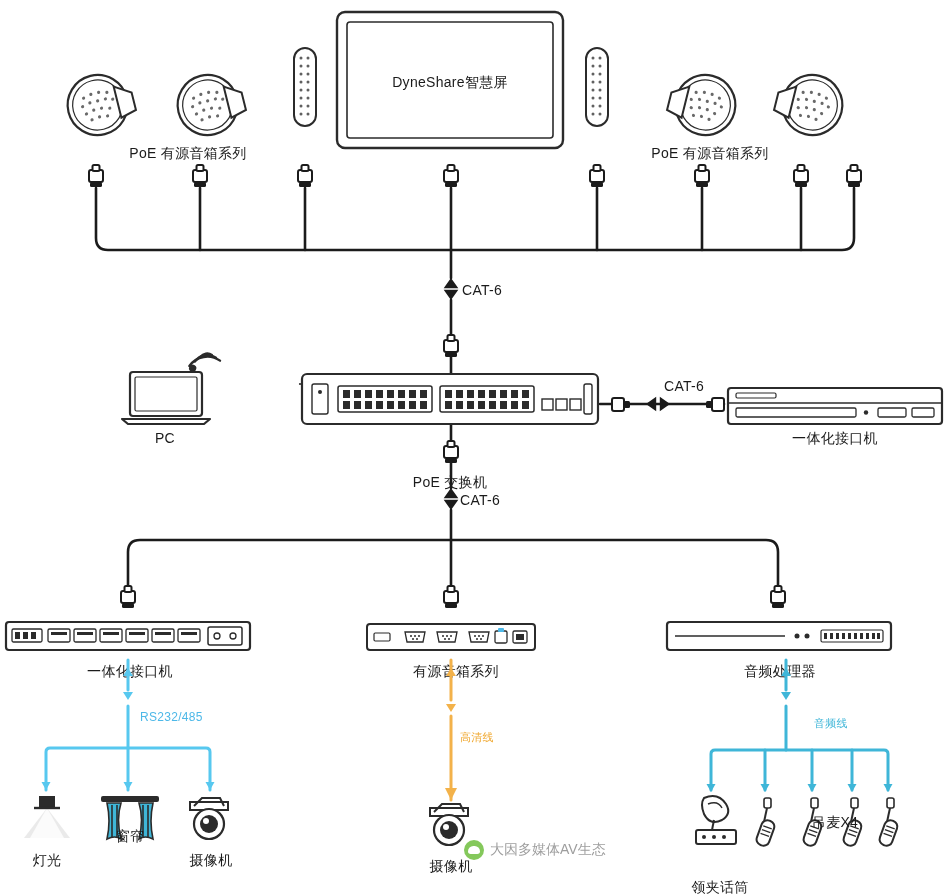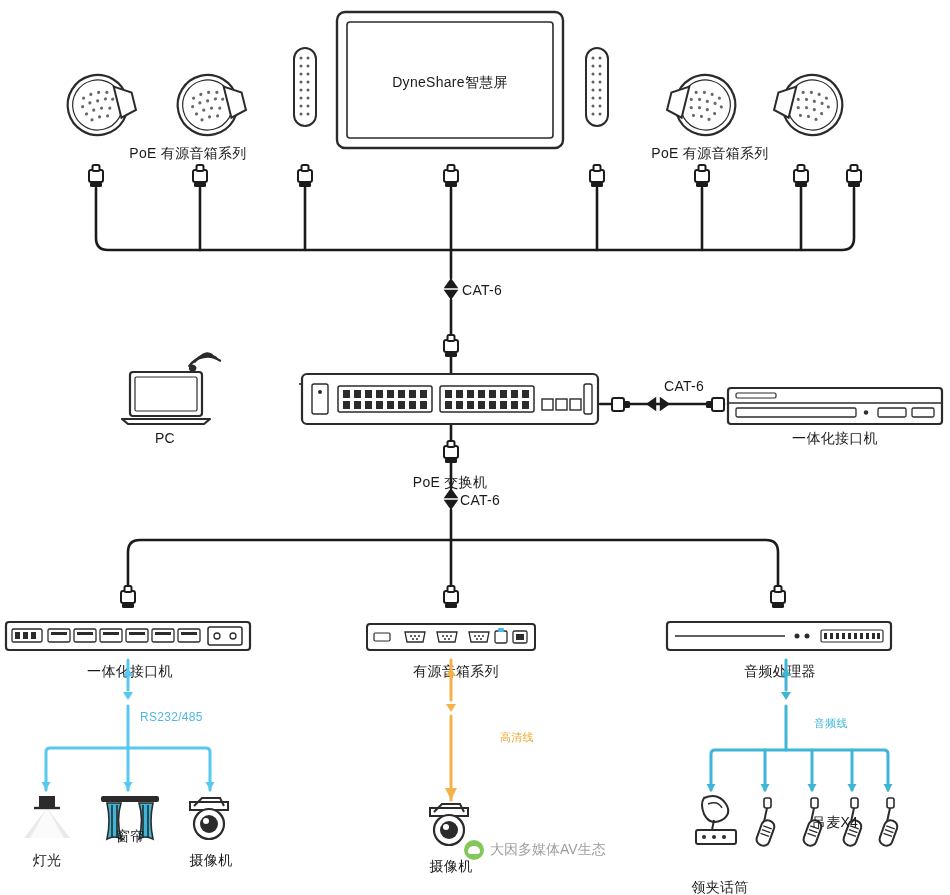--- a/index.html
+++ b/index.html
@@ -535,21 +535,21 @@
       <path d="M786,700 l-5,-8 h10 z"></path>
       <path d="M711,792 l-4.5,-8 h9 z"></path>
       <path d="M765,792 l-4.5,-8 h9 z"></path>
       <path d="M812,792 l-4.5,-8 h9 z"></path>
       <path d="M852,792 l-4.5,-8 h9 z"></path>
       <path d="M888,792 l-4.5,-8 h9 z"></path>
     </g>
   </svg>
 
   <div class="lbl blue" style="left:140px;top:710px;">RS232/485</div>
-  <div class="lbl orange" style="left:460px;top:730px;margin-left:40px;">高清线</div>
+  <div class="lbl orange" style="left:460px;top:730px;">高清线</div>
   <div class="lbl cyan" style="left:800px;top:716px;">音频线</div>
 
   <div class="dev" style="left:16px;top:792px;">
     <svg width="62" height="50">
       <path d="M23,4 L39,4 L39,16 L23,16 Z" fill="#2b2b2b"></path>
       <path d="M31,16 L8,46 L54,46 Z" fill="#d9d9d9" opacity=".55"></path>
       <path d="M31,16 L14,46 L48,46 Z" fill="#ffffff" opacity=".8"></path>
       <path d="M18,16 L44,16" stroke="#2b2b2b" stroke-width="2.4"></path>
     </svg>
   </div>

